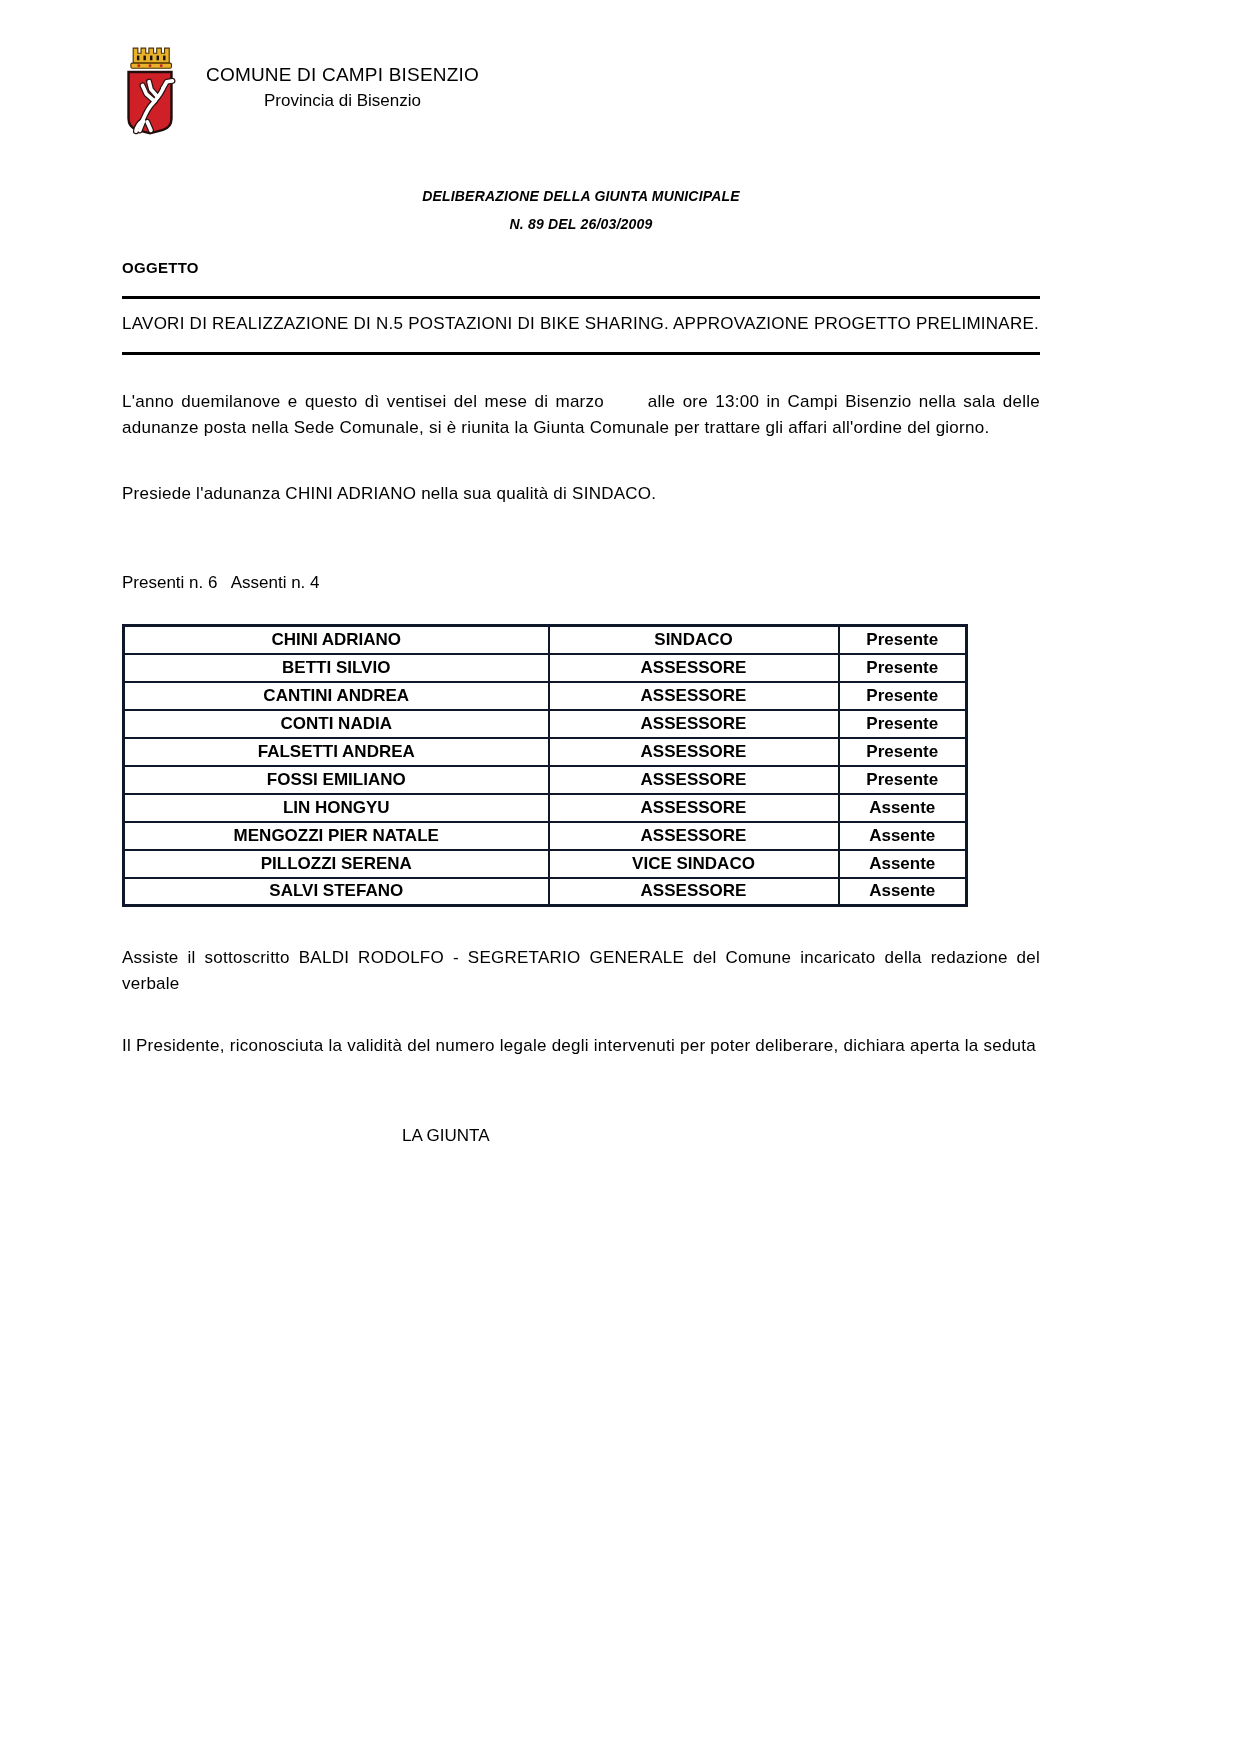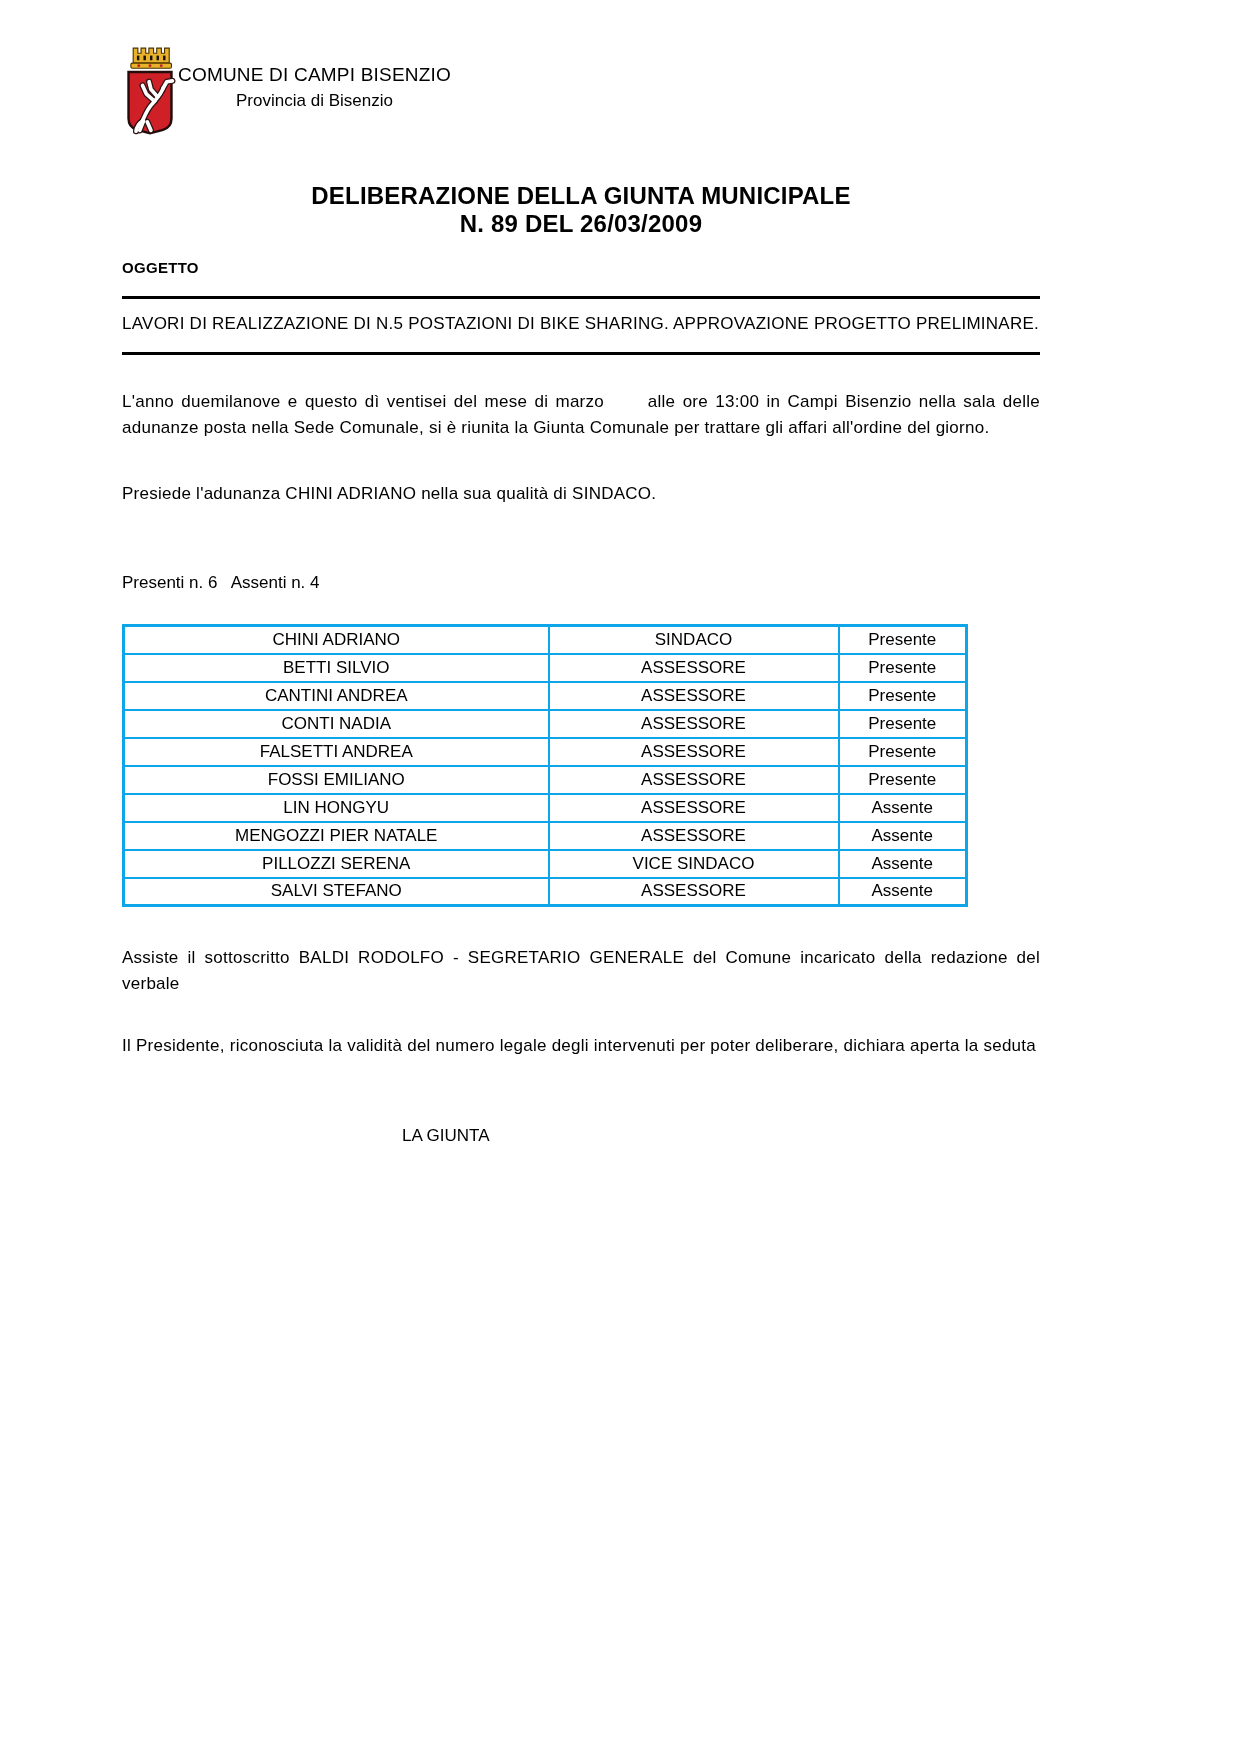--- a/index.html
+++ b/index.html
@@ -16,28 +16,29 @@
   .content {
     padding: 42px 200px 0 122px; 
   }
 
   
   .header { display: flex; align-items: flex-start; }
   .coa { flex: 0 0 auto; }
   .header-text {
     display: inline-block;
     text-align: center;
+    margin-left: 28px;
     margin-top: 20px;
   }
   .municipality { font-size: 19px; line-height: 26px; letter-spacing: 0.2px; }
   .province     { font-size: 17px; line-height: 26px; }
 
   
   .doc-title { margin-top: 36px; text-align: center; font-weight: bold;
-               font-size: 24px; line-height: 28px; letter-spacing: 0.2px; }
+               font-size: 14px; line-height: 28px; letter-spacing: 0.2px; font-style: italic; }
   .subject-heading { margin-top: 16px; text-align: left; font-weight: bold;
                      font-size: 15px; line-height: 28px; letter-spacing: 0.3px; }
 
   .rule { border-top: 3px solid #000; height: 0; }
   .rule-top { margin-top: 14px; }
 
   .subject-text {
     padding: 11px 0 15px 0;
     font-size: 17px;
     line-height: 27px;
@@ -68,21 +69,21 @@
     line-height: 26px;
   }
 
   
   table.attendance {
     margin-top: 28px;
     border-collapse: collapse;
     width: 843px;
     table-layout: fixed;
   }
-  table.attendance, table.attendance td { border: 2px solid #0ea5e9; }
+  table.attendance, table.attendance td { border: 2px solid #0f172a; font-weight: bold; }
   table.attendance { border-width: 3px; }
   table.attendance td {
     height: 28px;
     font-size: 17px;
     text-align: center;
     vertical-align: middle;
     padding: 0 4px;
     overflow: hidden;
   }
   col.c-name   { width: 425px; }

